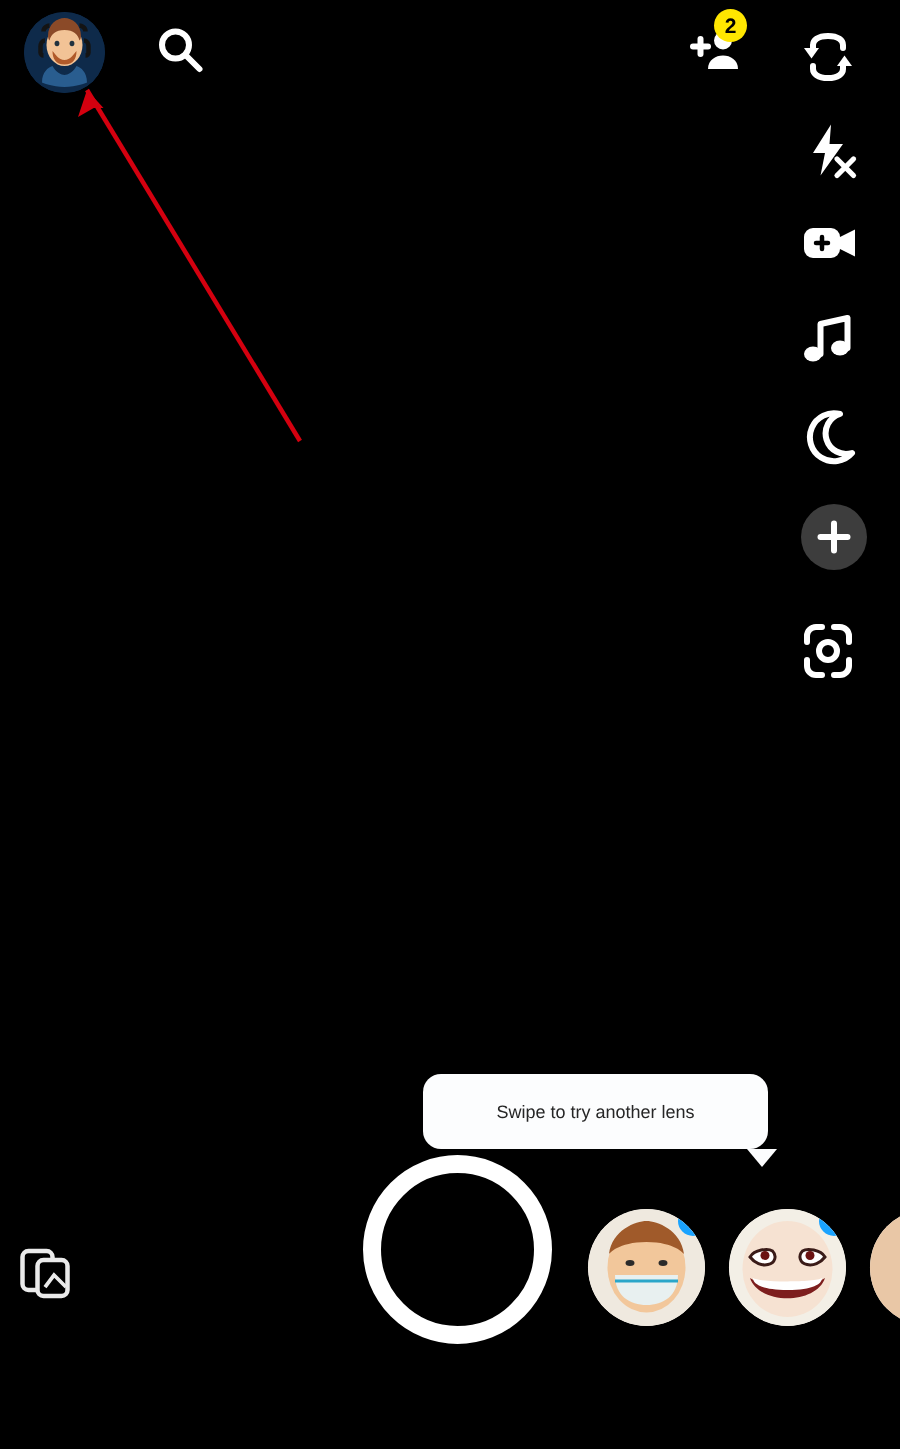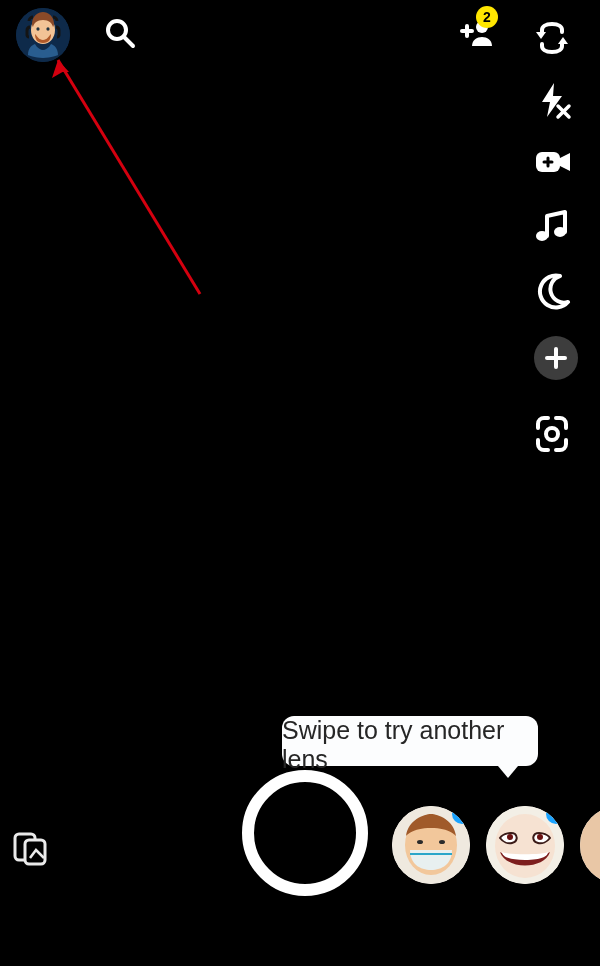--- a/index.html
+++ b/index.html
@@ -25,21 +25,21 @@
   .rt-music{top:206px}
   .rt-night{top:270px}
   .rt-plus{position:absolute;top:336px;right:22px;width:44px;height:44px;border-radius:50%;background:#3d3d3d;color:#fff;display:flex;align-items:center;justify-content:center}
   .rt-plus svg{width:26px;height:26px;display:block}
   .rt-scan{top:414px}
 
   
   .arrow{position:absolute;top:0;left:0;width:600px;height:966px;pointer-events:none}
 
   
-  .tooltip{position:absolute;top:716px;left:282px;width:256px;height:50px;background:#fcfdfe;border-radius:12px;box-shadow:0 2px 6px rgba(0,0,0,.3);display:flex;align-items:flex-start;justify-content:center;color:#262626;font-size:25px}
+  .tooltip{position:absolute;top:716px;left:282px;width:230px;height:50px;background:#fcfdfe;border-radius:12px;box-shadow:0 2px 6px rgba(0,0,0,.3);display:flex;align-items:center;justify-content:center;color:#262626;font-size:12px}
   .tooltip::after{content:"";position:absolute;top:50px;left:216px;width:0;height:0;border-left:10px solid transparent;border-right:10px solid transparent;border-top:12px solid #fcfdfe}
 
   
   .memories{position:absolute;left:12px;bottom:100px;width:38px;height:38px;color:#eaeaea}
   .memories svg{width:38px;height:38px;display:block}
 
   .shutter{position:absolute;left:242px;bottom:70px;width:126px;height:126px;border-radius:50%;border:12px solid #fff;box-sizing:border-box;background:transparent}
 
   .lens{position:absolute;bottom:82px;width:78px;height:78px;border-radius:50%;background:#f2eee7;overflow:hidden}
   .lens-1{left:392px}

